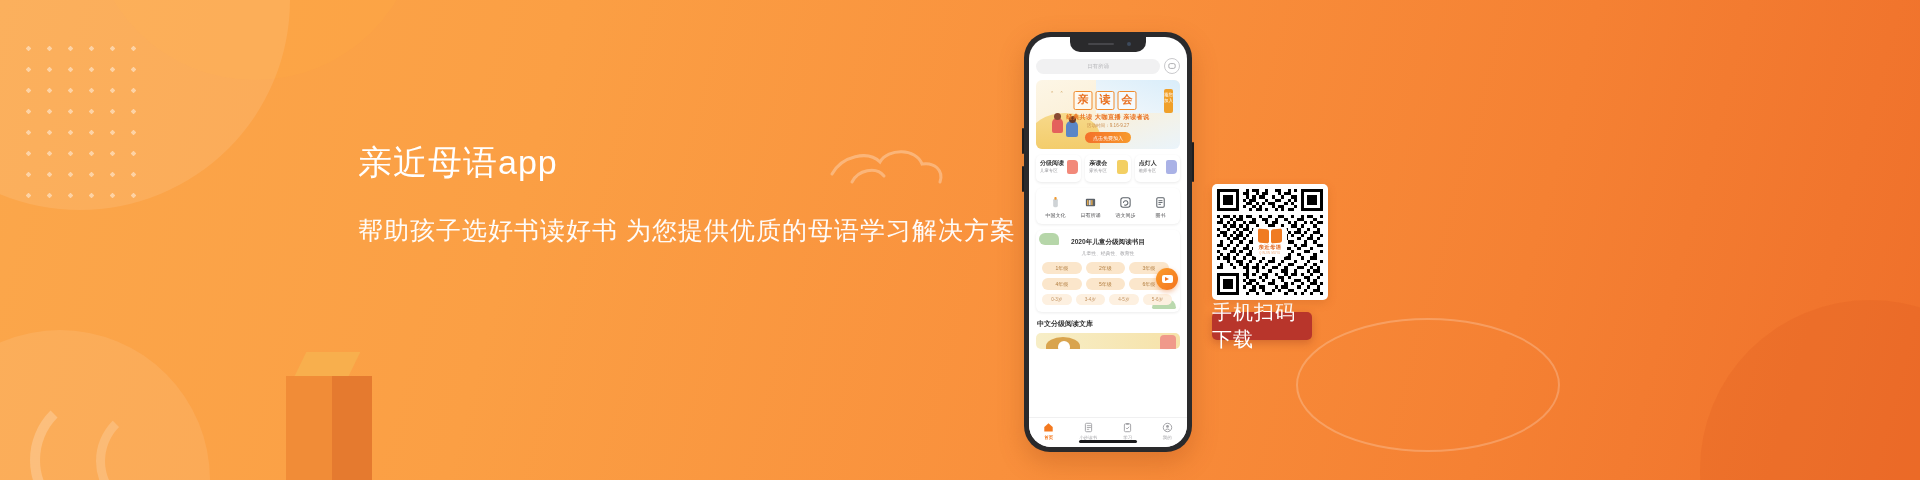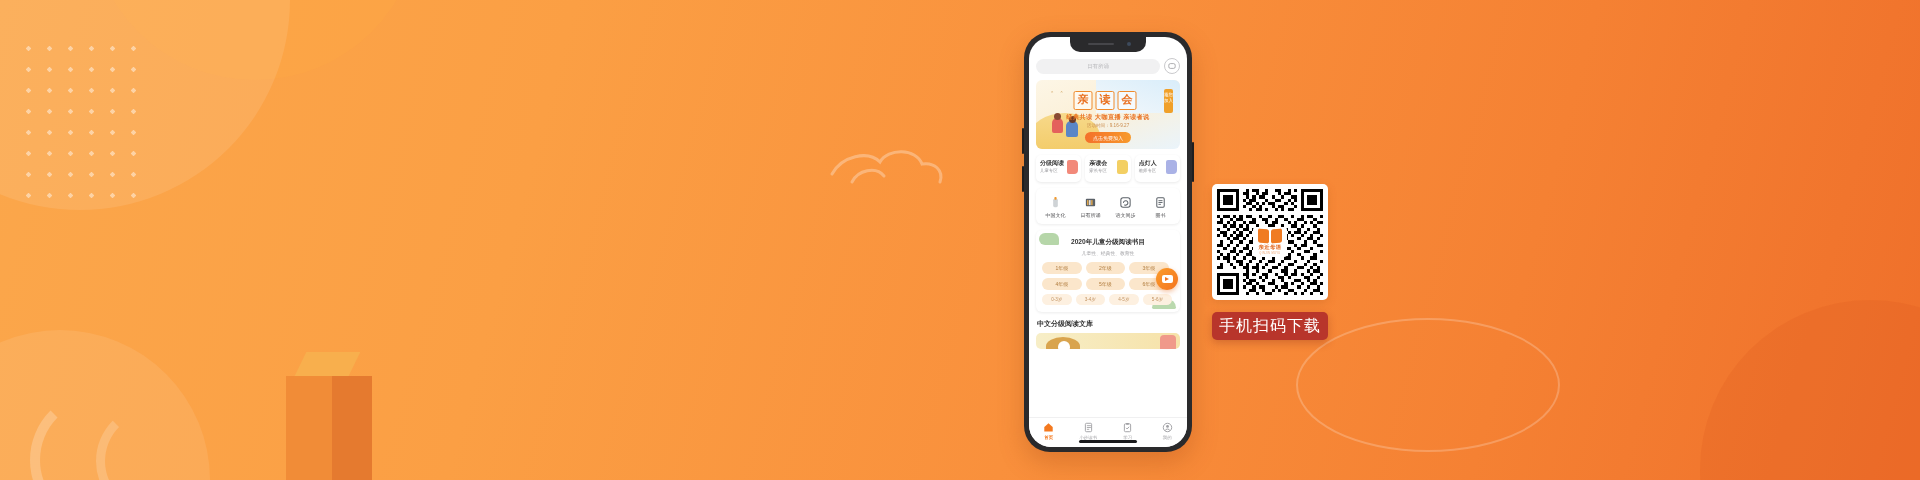--- a/index.html
+++ b/index.html
@@ -229,22 +229,22 @@
     width:34px;height:30px;background:#fff;border-radius:3px;
     display:flex;flex-direction:column;align-items:center;justify-content:center;gap:1px;
   }
   .qrlogo .bk{width:24px;height:14px;position:relative;}
   .qrlogo .bk .p{position:absolute;top:0;width:11px;height:14px;background:#f07b22;border-radius:2px;}
   .qrlogo .bk .pl{left:0;transform:skewY(6deg);}
   .qrlogo .bk .pr{right:0;transform:skewY(-6deg);}
   .qrlogo .nm{font-size:5.4px;color:#e2661c;font-weight:700;letter-spacing:.3px;white-space:nowrap;}
   .qrlogo .en{font-size:2.6px;color:#eda06a;letter-spacing:.4px;white-space:nowrap;}
   .dlbtn{
-    margin-top:12px;width:116px;height:28px;border-radius:5px;
-    background:#b8352b;color:#fff;font-size:16px;letter-spacing:1px;
+    margin-top:12px;width:100px;height:28px;border-radius:5px;
+    background:#b8352b;color:#fff;font-size:20px;letter-spacing:1px;
     display:flex;align-items:center;justify-content:center;
     box-shadow:0 3px 8px rgba(120,30,20,.28);cursor:pointer;
   }
 </style>
 </head>
 <body>
 
 <div class="banner">
 
   <div class="deco blob-tl2"></div>
@@ -261,20 +261,22 @@
       <i class="rt"></i>
   </div>
   <div class="deco cloud">
     <svg width="120" height="46" viewBox="0 0 120 46">
       <path d="M4 34 C14 16, 40 10, 52 22 C60 8, 88 8, 94 24 C106 22, 116 30, 112 42" fill="none" stroke="#ffffff" stroke-width="3" stroke-linecap="round"></path>
       <path d="M24 42 C30 30, 48 26, 56 36" fill="none" stroke="#ffffff" stroke-width="3" stroke-linecap="round"></path>
     </svg>
   </div>
 
   <div class="copy">
+    <div class="subhead">亲近母语app</div>
+    <div class="tagline">帮助孩子选好书读好书 为您提供优质的母语学习解决方案</div>
   </div>
 
   <div class="phone">
     <span class="btn-l"></span>
     <span class="btn-l2"></span>
     <span class="btn-r"></span>
     <div class="screen">
       <div class="notch">
         <span class="spk"></span>
         <span class="cam"></span>

